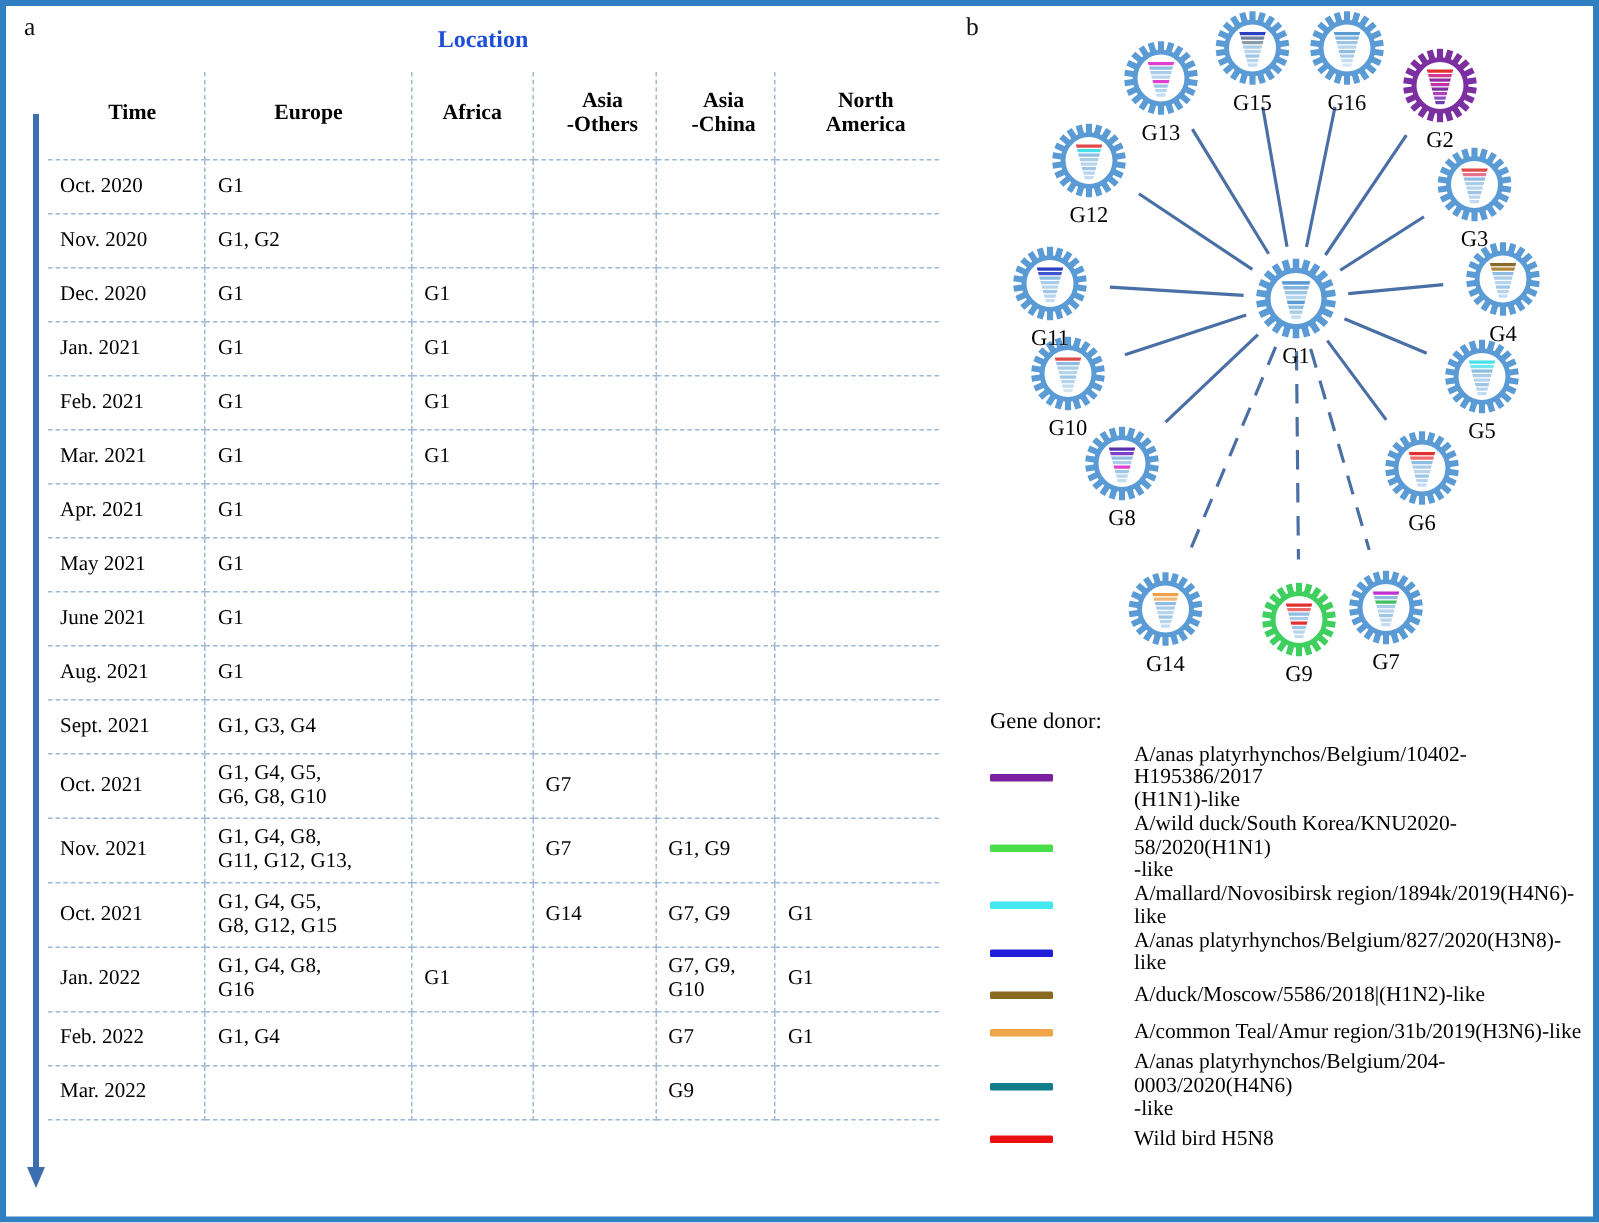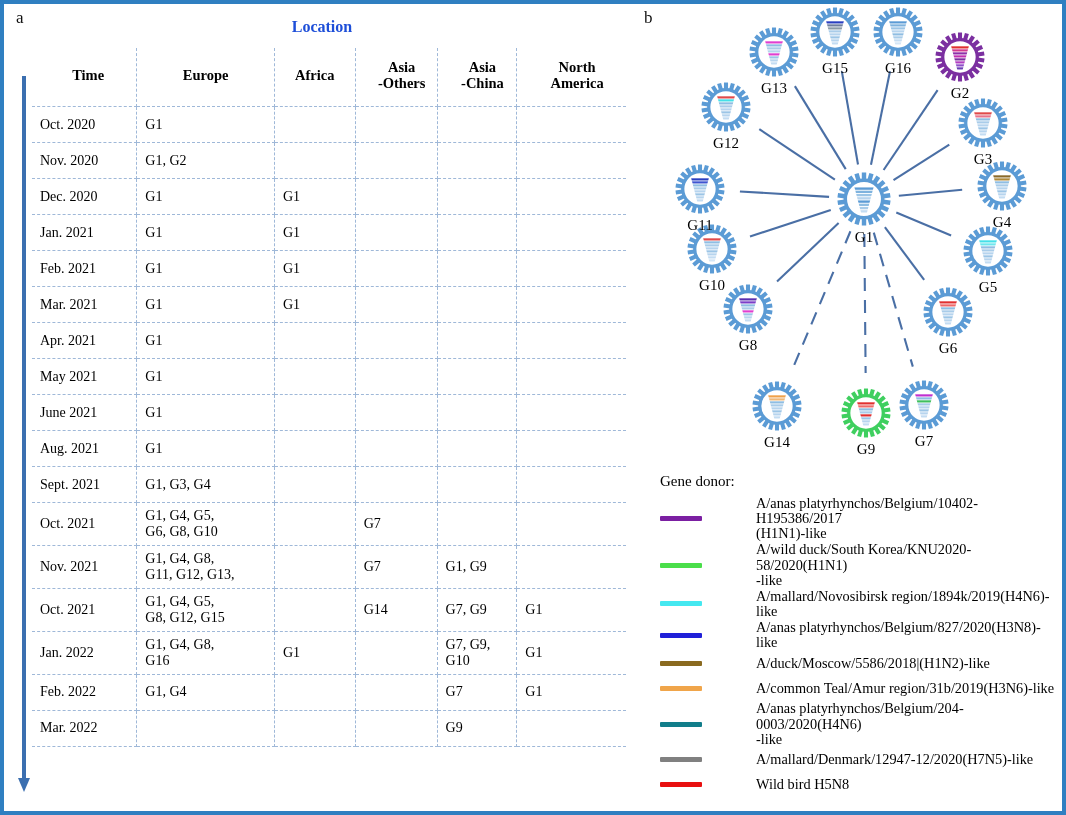--- a/index.html
+++ b/index.html
@@ -960,23 +960,19 @@
         <div class="legend-row">
           <div class="legend-swatch" style="background: rgb(240, 165, 74);"></div>
           <div class="legend-text">A/common Teal/Amur region/31b/2019(H3N6)-like</div>
         </div>
         <div class="legend-row">
           <div class="legend-swatch" style="background: rgb(17, 125, 138);"></div>
           <div class="legend-text">A/anas platyrhynchos/Belgium/204-0003/2020(H4N6)
 -like</div>
         </div>
         <div class="legend-row">
-          <div class="legend-swatch" style="background: rgb(128, 128, 128);"></div>
-          <div class="legend-text">A/mallard/Denmark/12947-12/2020(H7N5)-like</div>
-        </div>
-        <div class="legend-row">
           <div class="legend-swatch" style="background: rgb(232, 16, 16);"></div>
           <div class="legend-text">Wild bird H5N8</div>
         </div>
       </div>
   </div>
 
 </div>
 
 </body></html>

